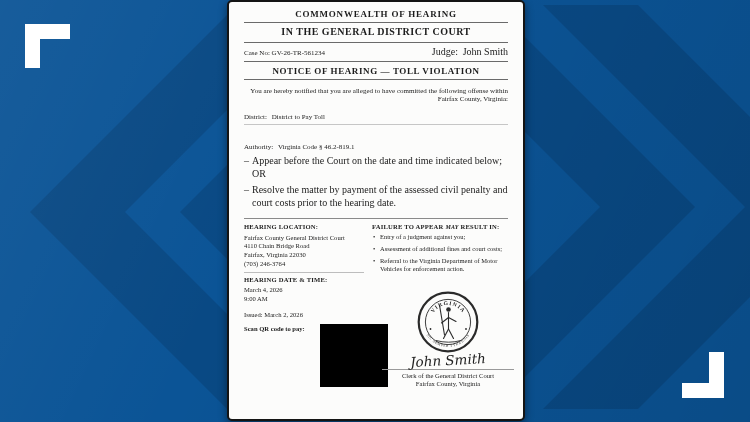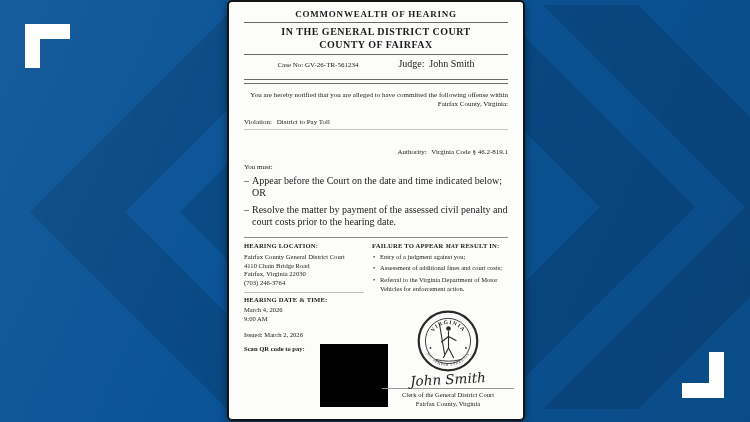--- a/index.html
+++ b/index.html
@@ -27,28 +27,28 @@
     border:2px solid #141414; border-radius:5px;
     box-shadow:0 3px 9px rgba(0,0,0,0.45);
     padding:7px 15px 8px 15px;
     color:#1c1c1c;
   }
   .doc-title { font-size:9px; font-weight:bold; text-align:center; letter-spacing:0.8px; }
   .rule { border:none; border-top:1px solid #6a6a6a; margin:3px 0; }
   .rule-light { border:none; border-top:1px solid #c6c6c6; margin:3px 0; }
   .court-line { font-size:10px; font-weight:bold; text-align:center; letter-spacing:0.5px; line-height:1.25; }
   .court-line.first { margin-top:3px; }
-  .case-row { display:flex; justify-content:center; align-items:baseline; font-size:7px; margin:3px 0 10px;gap:40px; }
+  .case-row { display:flex; justify-content:space-between; align-items:baseline; font-size:7px; margin:3px 0 4px;gap:40px; }
   .case-left .lbl, .judge-lbl { font-size:10px; }
   .judge-name { font-size:10px; margin-left:3px; }
   .notice-title { font-size:9px; font-weight:bold; text-align:center; letter-spacing:0.6px; margin:4px 0 3px; }
   .para { font-size:7px; line-height:1.26; margin:6px 0 0;text-align:right; }
   .intro { margin-top:7px; }
   .field-row { font-size:7px; margin-top:9px; }
-  .field-row.tight { margin-top:18px;text-align:right; }
+  .field-row.tight { margin-top:18px; }
   .field-row .val { margin-left:3px; }
   .must { font-size:7px; margin-top:7px; }
   .dash-item { position:relative; font-size:10px; line-height:1.26; padding-left:8px; margin-top:4px; }
   .dash-item::before { content:"\2013"; position:absolute; left:0; }
   .divider { border:none; border-top:1px solid #8a8a8a; margin:8px 0 2px; }
   .two-col { display:flex; gap:8px; margin-top:1px; }
   .col-left { width:120px; flex-shrink:0; }
   .col-right { flex:1; min-width:0; }
   .sec-label { font-size:6.6px; font-weight:bold; letter-spacing:0.2px; margin-top:2px; }
   .sec-label .may { font-style:italic; font-weight:bold; font-size:6px; }
@@ -85,48 +85,47 @@
 
   <div class="bracket-tl"></div>
   <div class="bracket-br"></div>
 
   <div class="paper">
 
     <div class="doc-title">COMMONWEALTH OF HEARING</div>
     <hr class="rule">
 
     <div class="court-line first">IN THE GENERAL DISTRICT COURT</div>
-    <div class="court-line">COUNTY OF FAIRFAX</div>
     <hr class="rule">
 
     <div class="case-row">
       <span class="case-left">Case No: GV-26-TR-561234</span>
       <span>
         <span class="judge-lbl">Judge:</span>
         <span class="judge-name">John Smith</span>
       </span>
     </div>
     <hr class="rule">
 
+    <div class="notice-title">NOTICE OF HEARING — TOLL VIOLATION</div>
     <hr class="rule">
 
     <p class="para intro">You are hereby notified that you are alleged to have committed the following offense within Fairfax County, Virginia:</p>
 
     <div class="field-row">
-      <span>Violation:</span>
+      <span>District:</span>
       <span class="val">District to Pay Toll</span>
     </div>
     <hr class="rule-light">
     <div class="field-row tight">
       <span>Authority:</span>
       <span class="val">Virginia Code § 46.2-819.1</span>
     </div>
 
 
-    <div class="must">You must:</div>
     <div class="dash-item">Appear before the Court on the date and time indicated below; OR</div>
     <div class="dash-item">Resolve the matter by payment of the assessed civil penalty and court costs prior to the hearing date.</div>
 
     <hr class="divider">
 
     <div class="two-col">
 
       <div class="col-left">
         <div class="sec-label">HEARING LOCATION:</div>
         <div class="addr">Fairfax County General District Court</div>

